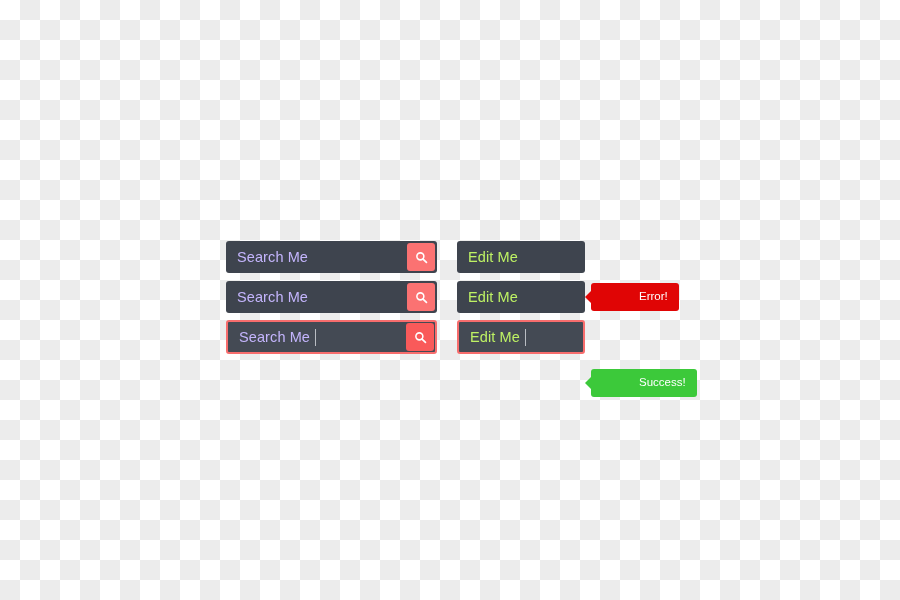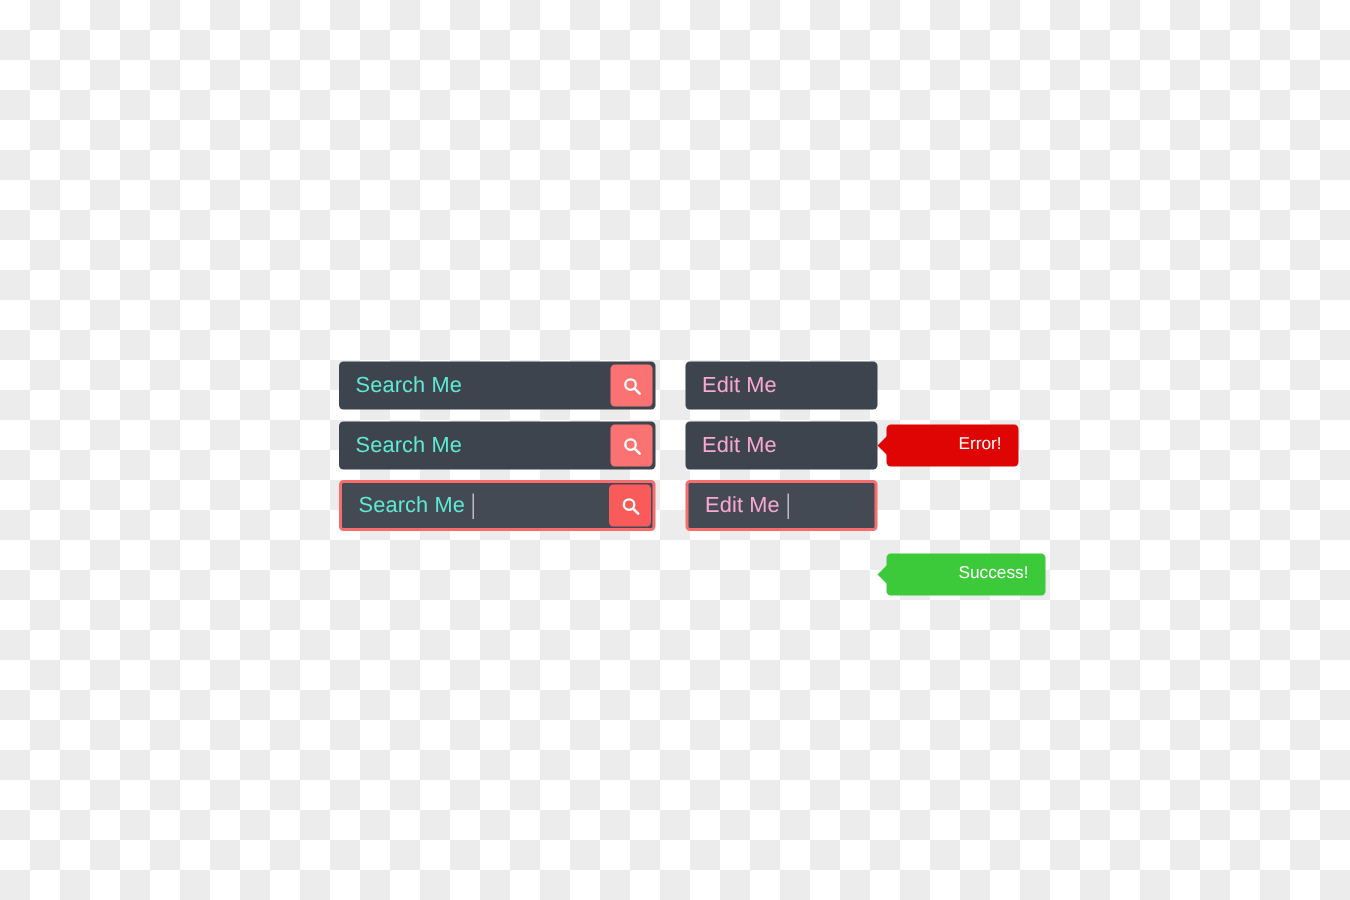--- a/index.html
+++ b/index.html
@@ -72,21 +72,21 @@
 
   .search-field {
     flex: 1 1 auto;
     display: flex;
     align-items: center;
     padding-left: 11px;
     min-width: 0;
     overflow: hidden;
   }
   .search-text {
-    color: #5eead4;
+    color: #c4b5fd;
     font-size: 14.5px;
     line-height: 1;
     white-space: nowrap;
     letter-spacing: 0.1px;
   }
 
   .caret {
     display: inline-block;
     width: 1px;
     height: 17px;
@@ -136,21 +136,21 @@
     padding-left: 11px;
     overflow: hidden;
   }
   .edit-group.focused {
     border: 2px solid #f76d6d;
     background: #444a54;
     height: 34px;
     margin-top: -1px;
   }
   .edit-text {
-    color: #f9a8d4;
+    color: #bef264;
     font-size: 14.5px;
     line-height: 1;
     white-space: nowrap;
     letter-spacing: 0.1px;
   }
 
   
   .badge {
     position: relative;
     height: 28px;

